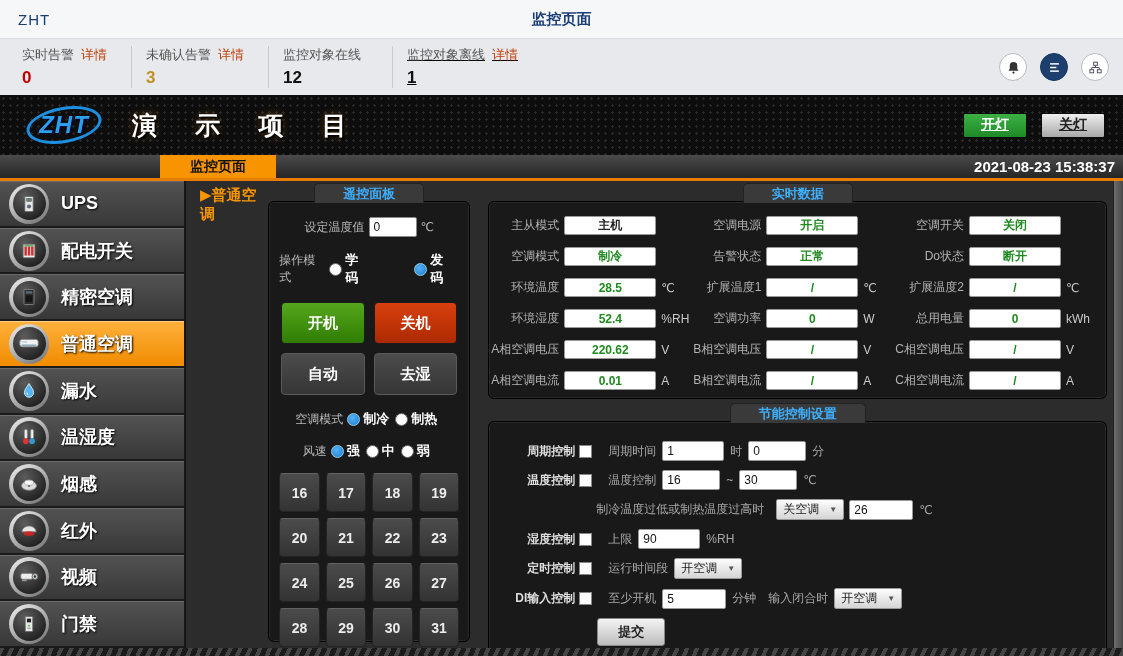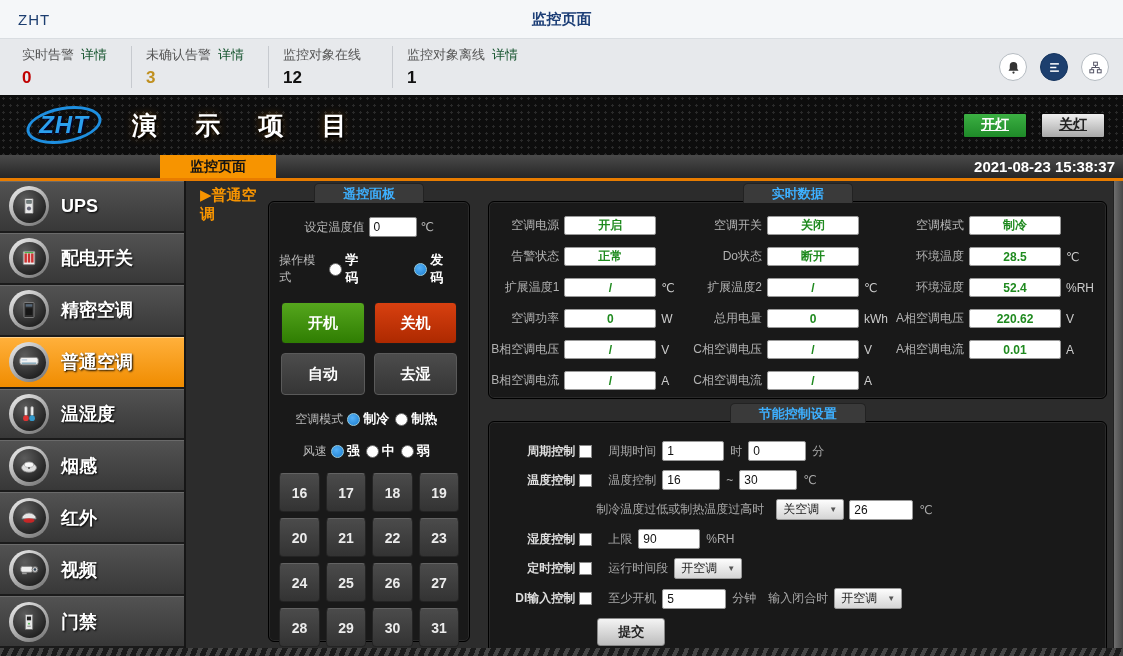--- a/index.html
+++ b/index.html
@@ -7,23 +7,23 @@
   body { font-family:"Liberation Sans","DejaVu Sans",sans-serif; background:#2c2c2c; }
 
   
   .topbar { height:38px; background:#f5f7f9; display:flex; align-items:center; position:relative; }
   .brand { margin-left:18px; font-size:15px; color:#1c3e70; letter-spacing:1px; }
   .page-title { position:absolute; left:0; right:0; text-align:center; font-size:15px; font-weight:bold; color:#1d3f77; }
 
   
   .statsbar { height:57px; background:#e7e9ec; border-top:1px solid #d9dde1; display:flex; align-items:center; padding-left:8px; }
   .stat { display:flex; flex-direction:column; gap:4px; padding:0 24px 0 14px; border-right:1px solid #c7cacf; }
-  .stat:last-of-type { border-right:none; }
+  .stat:last-of-type { border-right:none;text-decoration:underline; }
   .stat-top { font-size:13px; color:#555; white-space:nowrap; }
-  .stat-link { color:#14532d; margin-left:7px; font-size:13px; cursor:pointer; }
+  .stat-link { color:#c2410c; margin-left:7px; font-size:13px; cursor:pointer; }
   .stat-value { font-size:17px; font-weight:bold; }
   .stats-right { margin-left:auto; display:flex; align-items:center; gap:13px; padding-right:14px; }
   .pill { background:#fff; border:1px solid #98a0a8; border-radius:15px; height:27px; display:flex; align-items:center; gap:9px; padding:0 13px; }
   .tool-icon { width:23px; height:18px; border:2px solid #333; border-radius:2px; display:flex; align-items:center; justify-content:center; cursor:pointer; background:#fff; }
   .circle-btn { width:28px; height:28px; border-radius:50%; background:#fff; border:1px solid #b6bcc2; display:flex; align-items:center; justify-content:center; cursor:pointer; }
   .circle-btn.active { background:#1d3f6e; border-color:#16355f; }
 
   
   .logobar { height:60px; background-color:#0d0d0d;
     background-image:radial-gradient(#2a2a2a 1.2px, transparent 1.4px);
@@ -238,20 +238,31 @@
             <svg viewBox="0 0 24 24" width="22" height="22">
               <rect x="2" y="7" width="20" height="8" rx="2.5" fill="#f2f2f2" stroke="#888"></rect>
               <rect x="4" y="12.5" width="16" height="1.6" fill="#8ab"></rect>
               <rect x="4" y="9" width="6" height="1.4" fill="#bcd"></rect>
             </svg>
           </span>
         </span>
         <span class="s-label">普通空调</span>
       </div>
 
+      <div class="s-item">
+        <span class="s-icon">
+          <span class="s-icon-inner">
+            <svg viewBox="0 0 24 24" width="20" height="20">
+              <path d="M12 3C9 8 6.5 10.5 6.5 14a5.5 5.5 0 0 0 11 0C17.5 10.5 15 8 12 3z" fill="#5ab4f0" stroke="#dff"></path>
+              <path d="M9.5 14a3 3 0 0 0 1.5 2.6" stroke="#fff" fill="none" stroke-width="1.2"></path>
+            </svg>
+          </span>
+        </span>
+        <span class="s-label">漏水</span>
+      </div>
 
       <div class="s-item">
         <span class="s-icon">
           <span class="s-icon-inner">
             <svg viewBox="0 0 24 24" width="20" height="20">
               <rect x="6.8" y="3" width="3" height="11" rx="1.5" fill="#fff" stroke="#999"></rect>
               <circle cx="8.3" cy="17" r="3.4" fill="#d33"></circle>
               <rect x="14.2" y="3" width="3" height="11" rx="1.5" fill="#fff" stroke="#999"></rect>
               <circle cx="15.7" cy="17" r="3.4" fill="#39c"></circle>
             </svg>
@@ -405,20 +416,25 @@
             <span class="tkey">31</span>
           </div>
       </div>
 
       <div class="right-col">
 
         <div class="panel realtime">
           <span class="panel-tab">实时数据</span>
           <div class="rt-grid">
 
+              <div class="rt-cell">
+                <span class="rt-label">主从模式</span>
+                <span class="rt-box" style="color: rgb(34, 34, 34);">主机</span>
+                <span class="rt-unit"></span>
+              </div>
 
               <div class="rt-cell">
                 <span class="rt-label">空调电源</span>
                 <span class="rt-box" style="color: rgb(31, 138, 31);">开启</span>
                 <span class="rt-unit"></span>
               </div>
 
               <div class="rt-cell">
                 <span class="rt-label">空调开关</span>
                 <span class="rt-box" style="color: rgb(31, 138, 31);">关闭</span>

